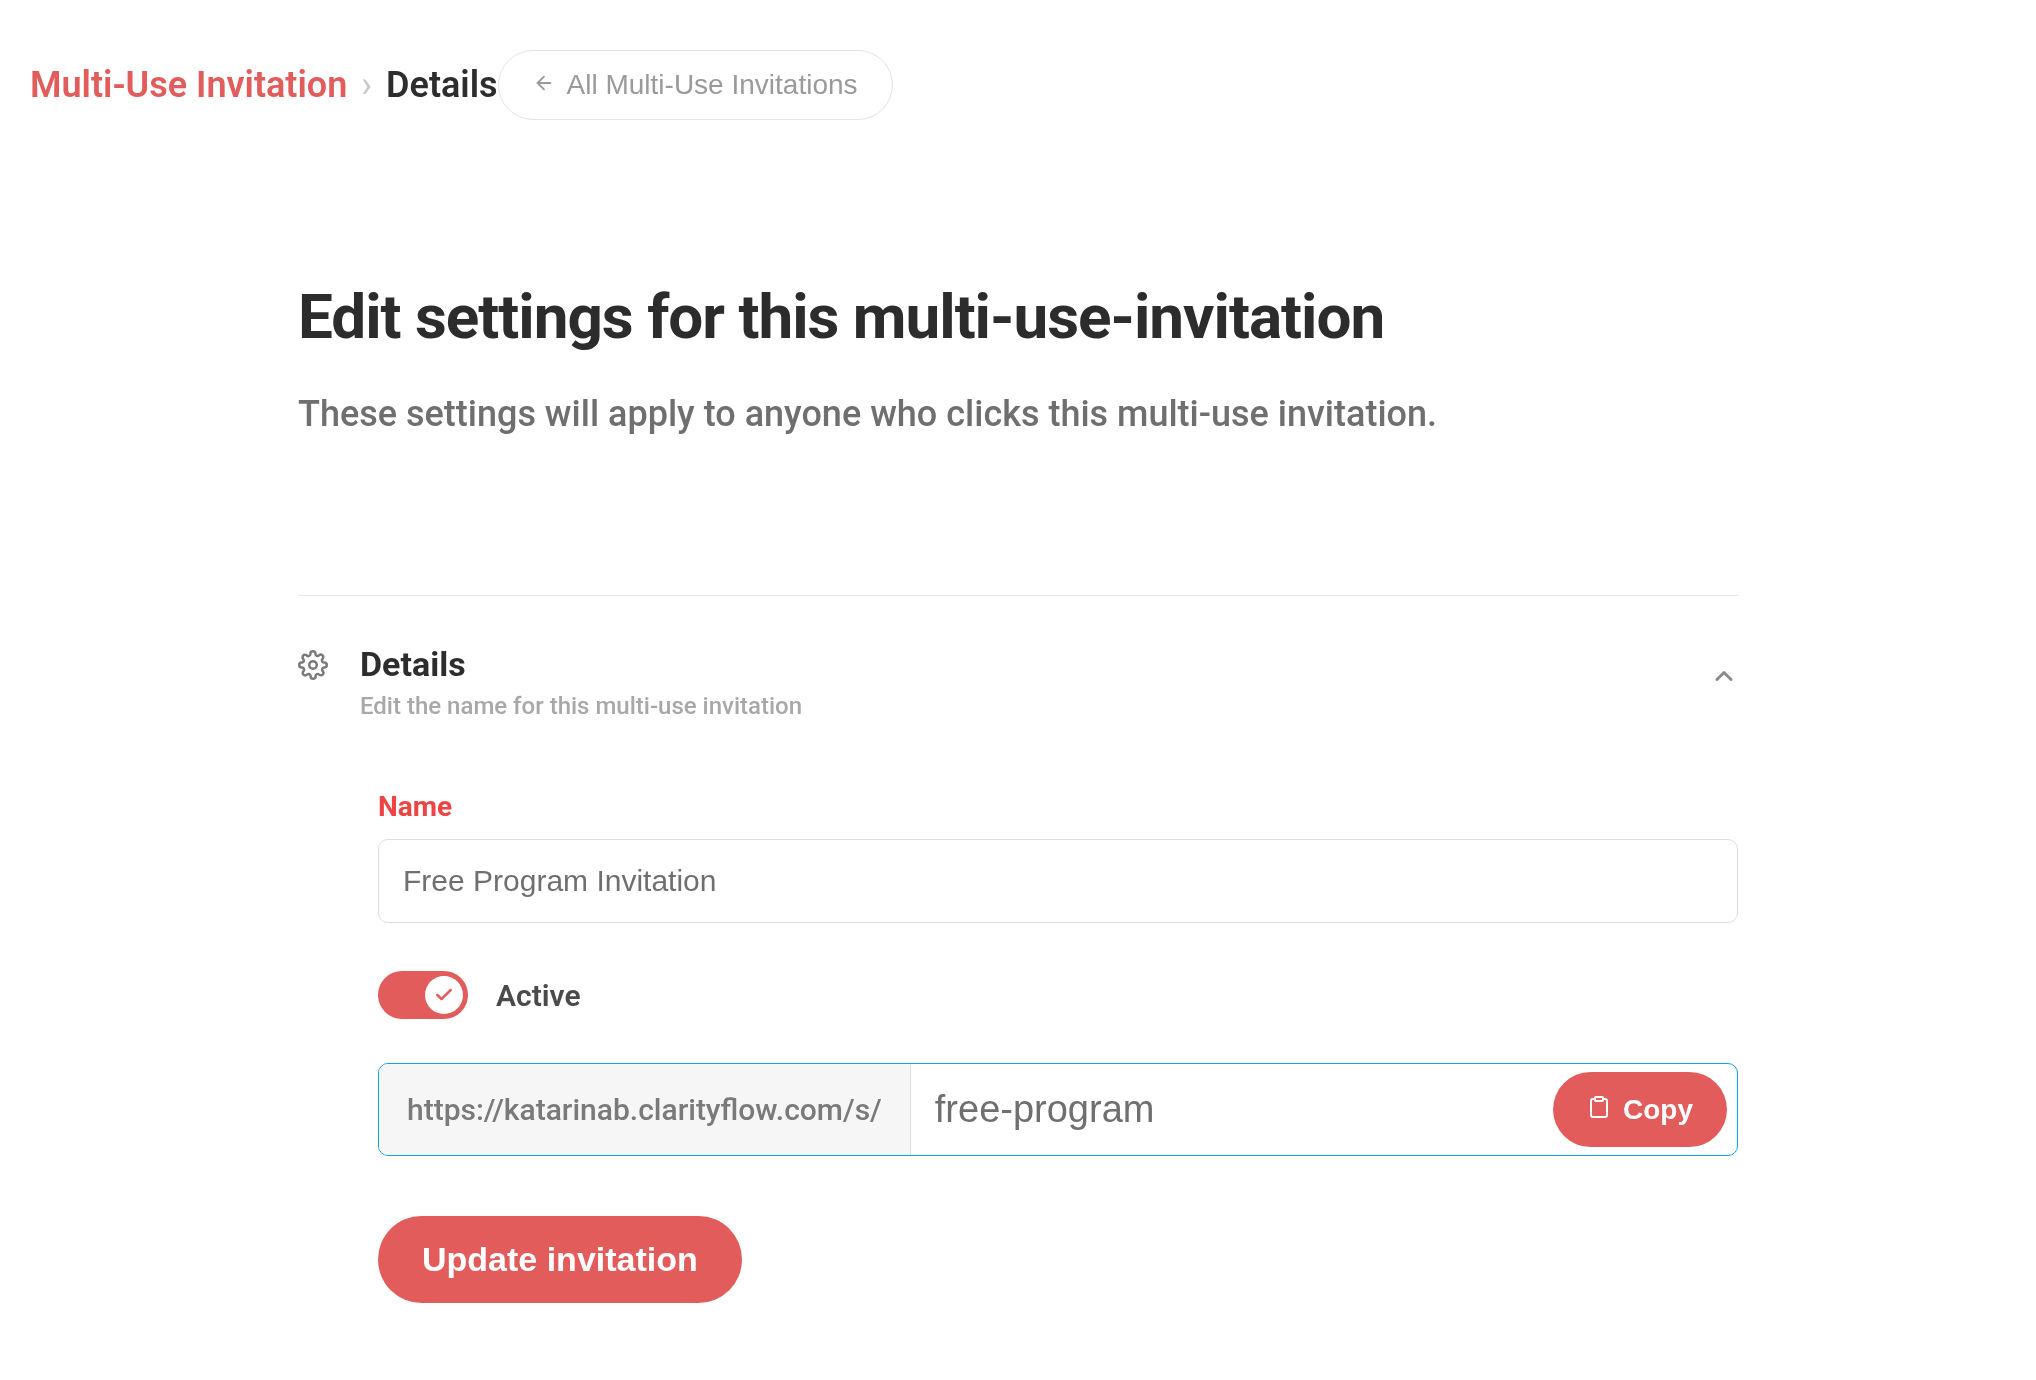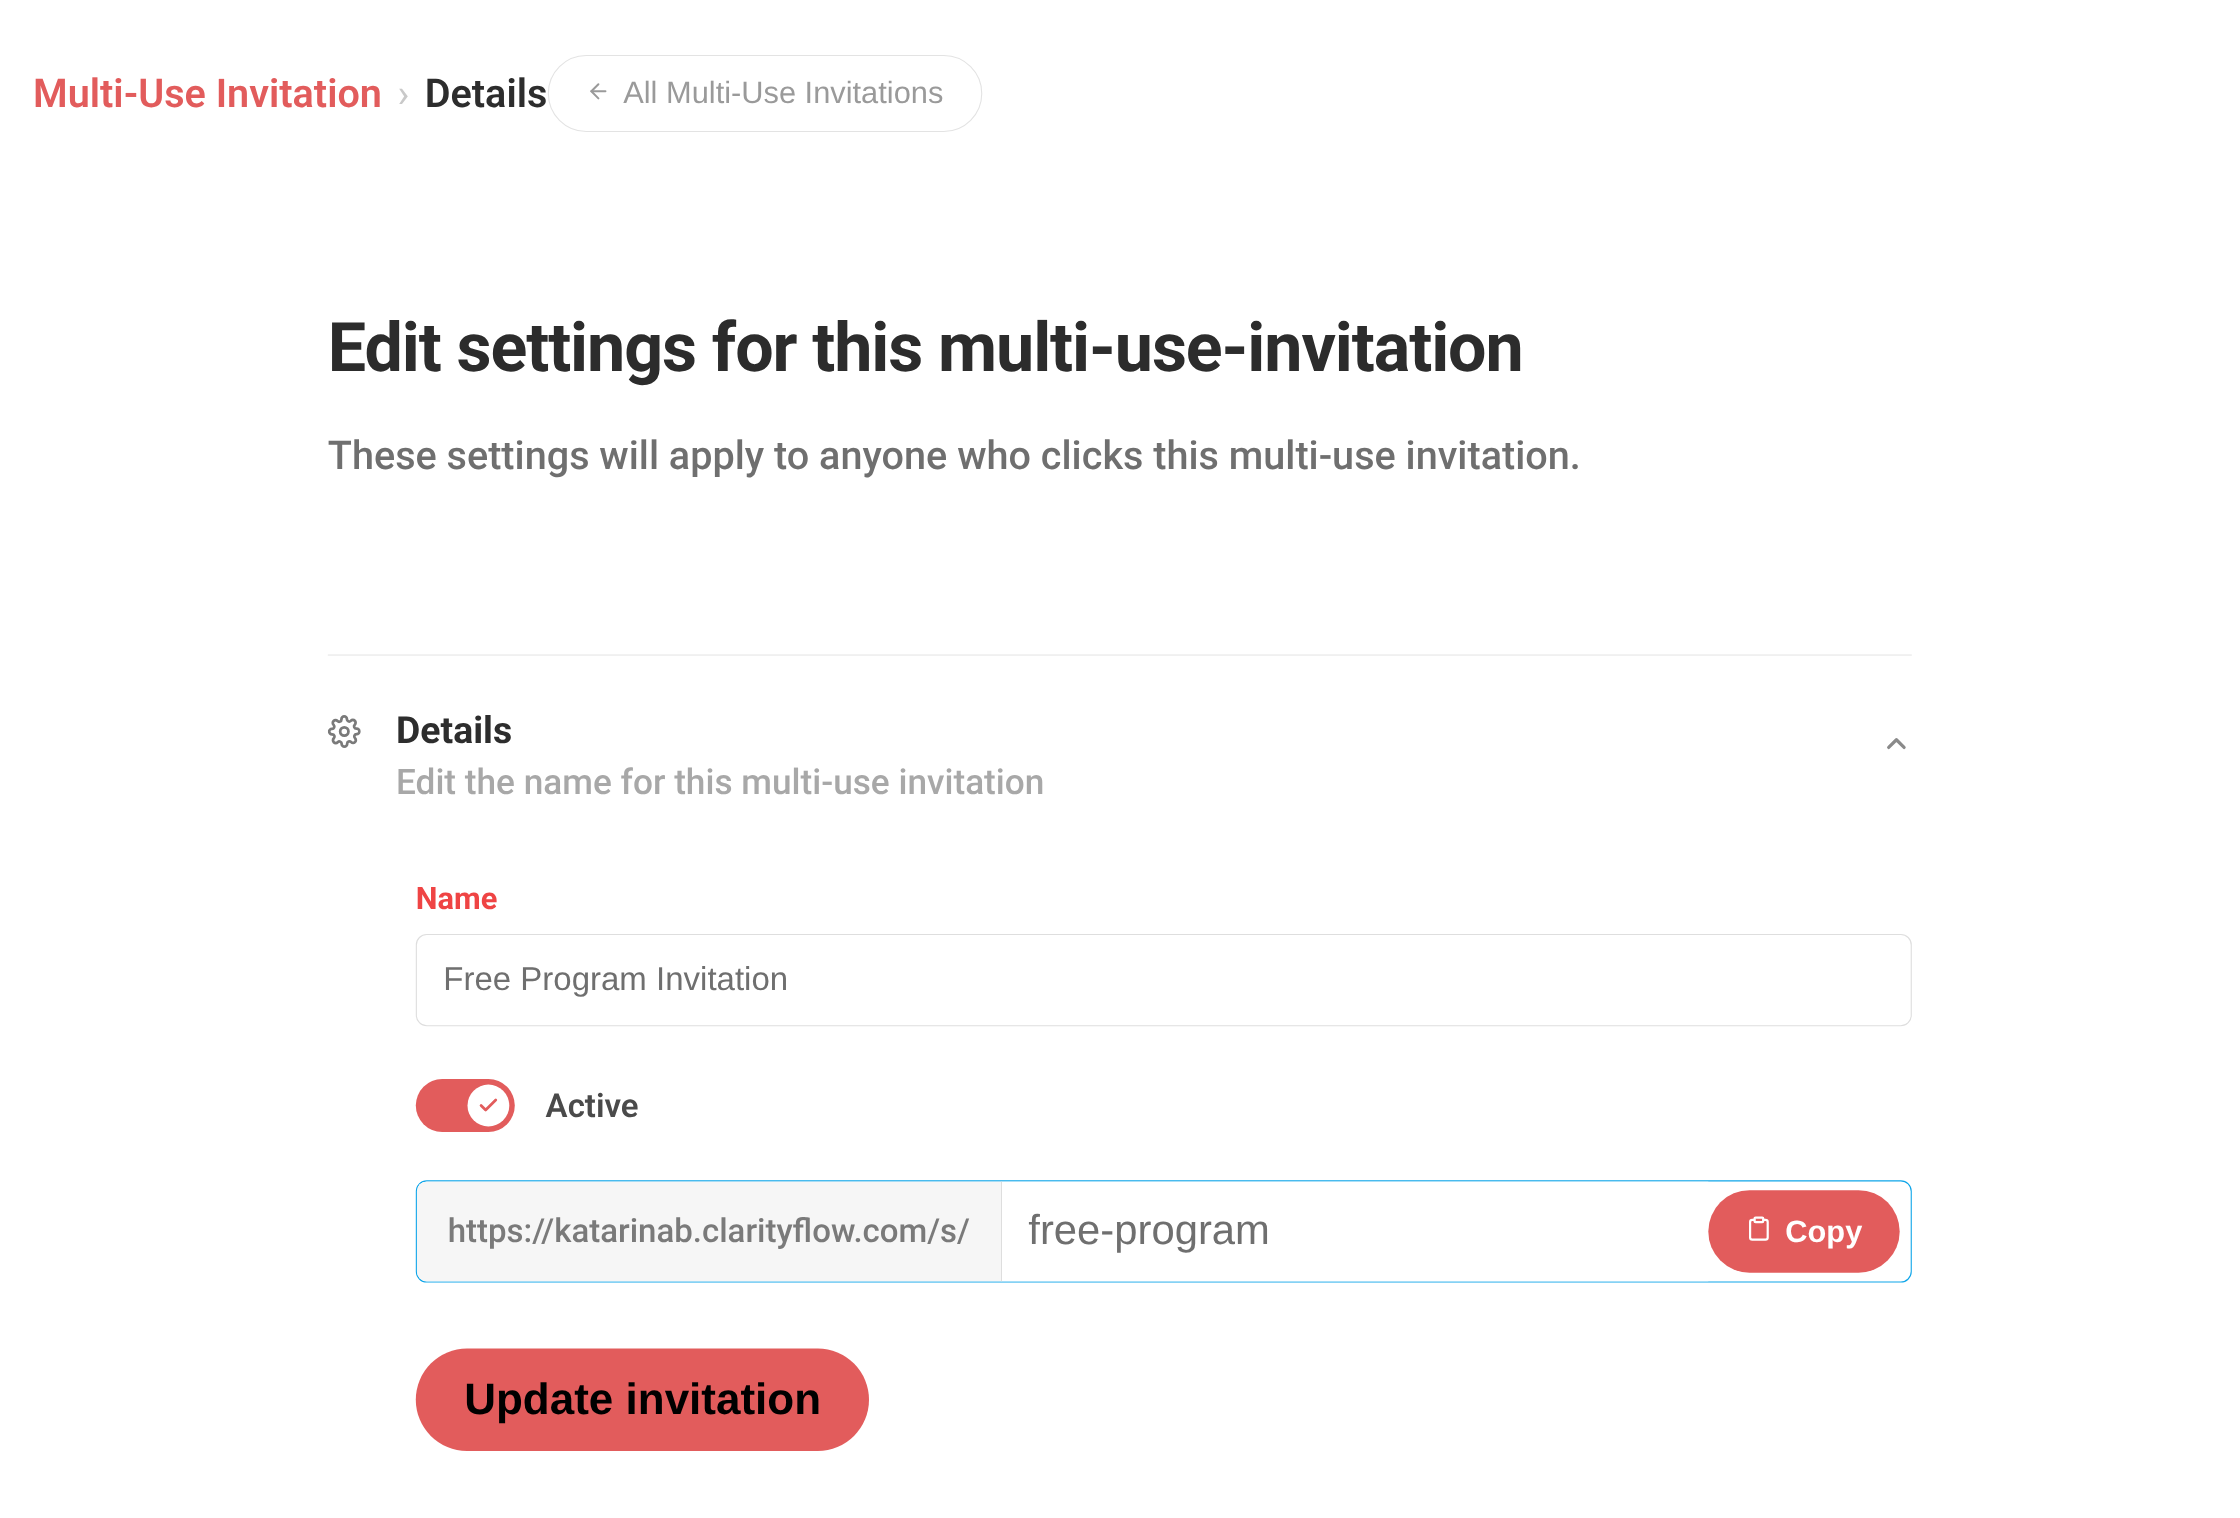--- a/index.html
+++ b/index.html
@@ -87,21 +87,21 @@
   }
   .section-header .gear svg { width: 30px; height: 30px; stroke: #7a7a7a; }
   .section-header .titles { flex: 1; }
   .section-title {
     font-size: 34px;
     font-weight: 700;
     color: #2d2d2d;
     margin-bottom: 8px;
   }
   .section-desc {
-    font-size: 32px;
+    font-size: 24px;
     color: #a8a8a8;
     font-weight: 500;
   }
   .section-header .chev svg { width: 28px; height: 28px; stroke: #8a8a8a; margin-top: 18px; }
 
   .form-area {
     padding-left: 80px;
   }
   .field-label {
     font-size: 28px;
@@ -196,25 +196,25 @@
     font-size: 28px;
     font-weight: 600;
     cursor: pointer;
   }
   .copy-btn svg { width: 24px; height: 24px; stroke: #ffffff; }
 
   .update-btn {
     display: inline-flex;
     align-items: center;
     background: #e25c5c;
-    color: #000000;
+    color: #ffffff;
     border: none;
     border-radius: 9999px;
     padding: 24px 44px;
-    font-size: 40px;
+    font-size: 34px;
     font-weight: 600;
     cursor: pointer;
   }
 </style>
 </head>
 <body>
 
 <div class="container">
   <div class="topbar">
     <div class="breadcrumb">

